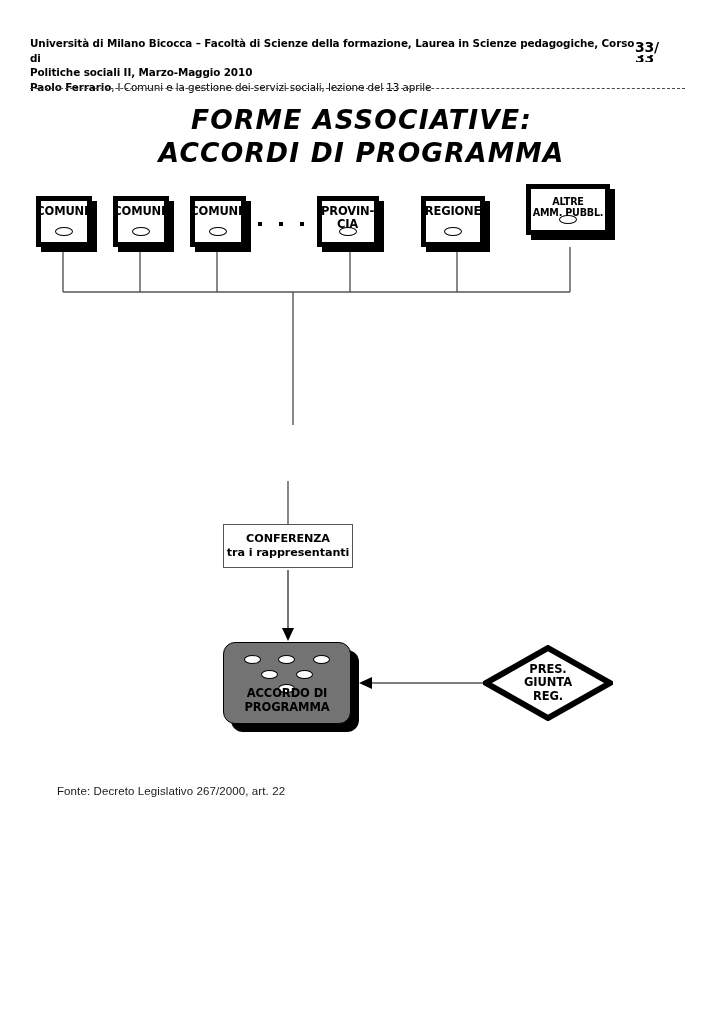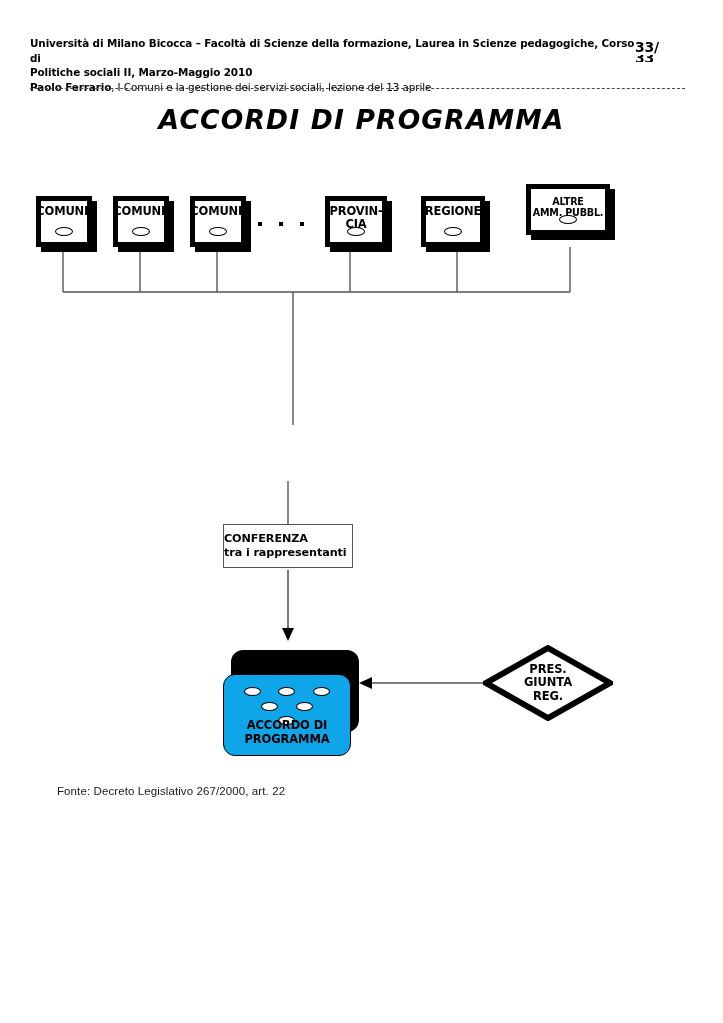--- a/index.html
+++ b/index.html
@@ -167,21 +167,21 @@
     position: absolute;
     left: 223px;
     top: 524px;
     width: 130px;
     height: 44px;
     box-sizing: border-box;
     border: 1.3px solid #555555;
     background: #ffffff;
     display: flex;
     flex-direction: column;
-    align-items: flex-start;
+    align-items: center;
     justify-content: center;
   }
   #conferenza .cf-1 {
     font-size: 11.2px;
     font-weight: bold;
     line-height: 14px;
     letter-spacing: -0.1px;
   }
   #conferenza .cf-2 {
     font-size: 11.2px;
@@ -202,22 +202,21 @@
   }
   #accordo {
     position: absolute;
     left: 223px;
     top: 642px;
     width: 128px;
     height: 82px;
     box-sizing: border-box;
     border: 1.6px solid #000000;
     border-radius: 12px;
-    background: #0ea5e9;
-    margin-top: 32px;
+    background: #737373;
   }
   .acc-knob {
     position: absolute;
     width: 15px;
     height: 7px;
     border: 1.3px solid #000000;
     border-radius: 50%;
     background: #ffffff;
   }
   #accordo .acc-text {
@@ -282,20 +281,21 @@
     <div class="hdr-line3"><span class="bold">Paolo Ferrario</span><span>, I Comuni e la gestione dei servizi sociali, lezione del 13 aprile</span></div>
   </div>
   <div id="page-num">
     <div class="pn-top">33/</div>
     <div class="pn-bot">33</div>
   </div>
 </div>
 <div id="hdr-rule"></div>
 
 <div id="title">
+  <div>FORME  ASSOCIATIVE:</div>
   <div>ACCORDI  DI  PROGRAMMA</div>
 </div>
 
 <div id="diagram">
 
   <svg id="svg-lines" viewBox="0 0 723 1023">
 
     <line x1="63" y1="247" x2="63" y2="292" stroke="#555555" stroke-width="1.4"></line>
     <line x1="140" y1="247" x2="140" y2="292" stroke="#555555" stroke-width="1.4"></line>
     <line x1="217" y1="247" x2="217" y2="292" stroke="#555555" stroke-width="1.4"></line>
@@ -330,21 +330,21 @@
     <div class="ent-label">COMUNE</div>
     <div class="ent-knob"></div>
   </div>
 
   <div id="dots">
     <span></span>
     <span></span>
     <span></span>
   </div>
 
-  <div class="entity" style="left:325px; top:196px; width:62px; height:51px;">
+  <div class="entity" style="left:317px; top:196px; width:62px; height:51px;align-items:flex-end;">
     <div class="ent-label">PROVIN-
 CIA</div>
     <div class="ent-knob"></div>
   </div>
 
   <div class="entity" style="left:421px; top:196px; width:64px; height:51px;">
     <div class="ent-label">REGIONE</div>
     <div class="ent-knob"></div>
   </div>
 

